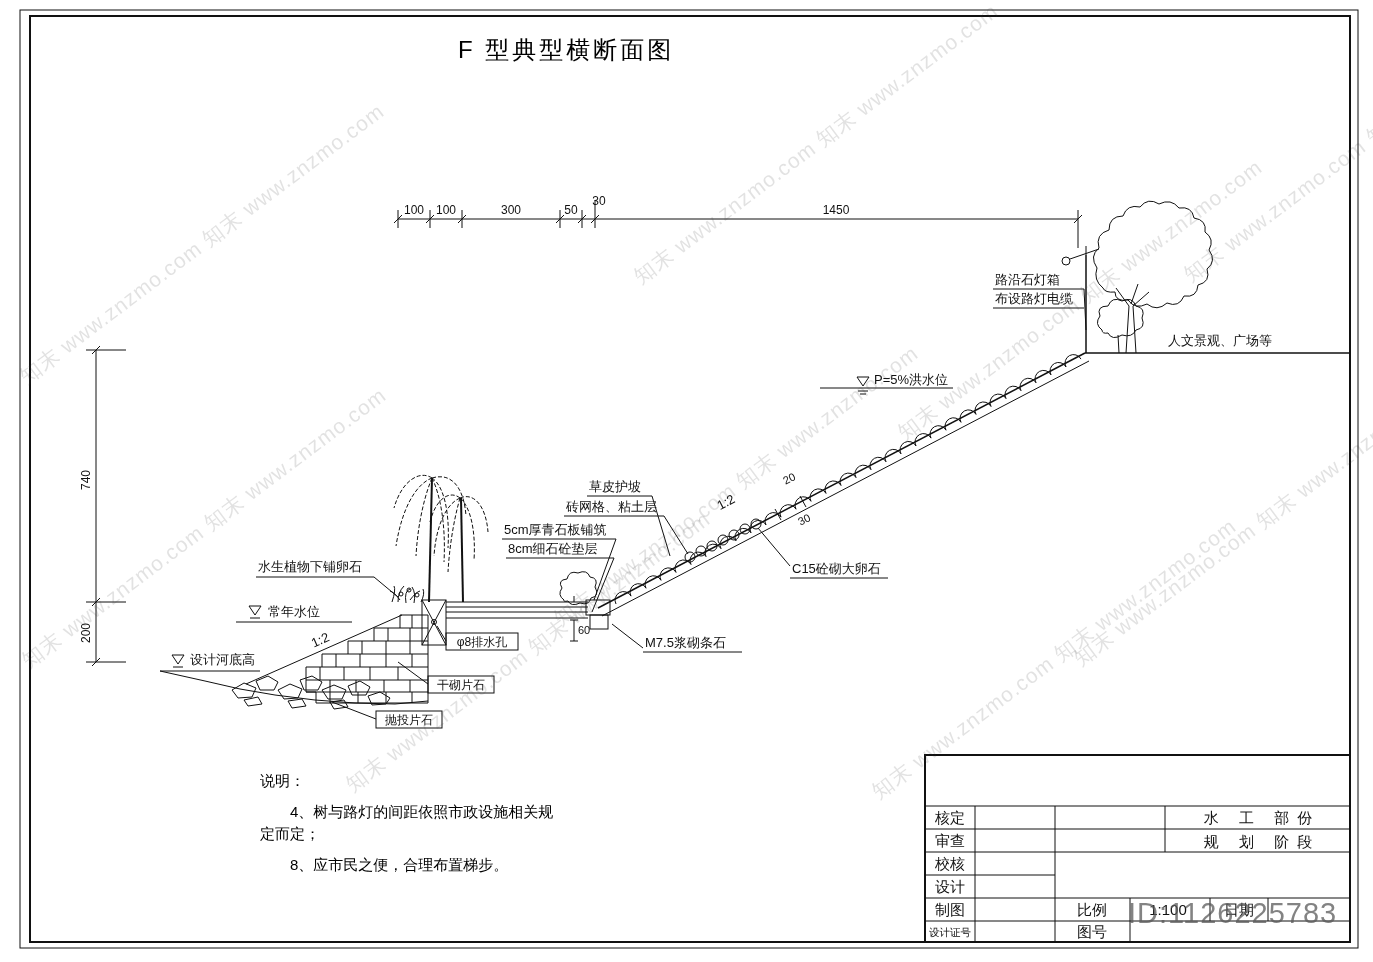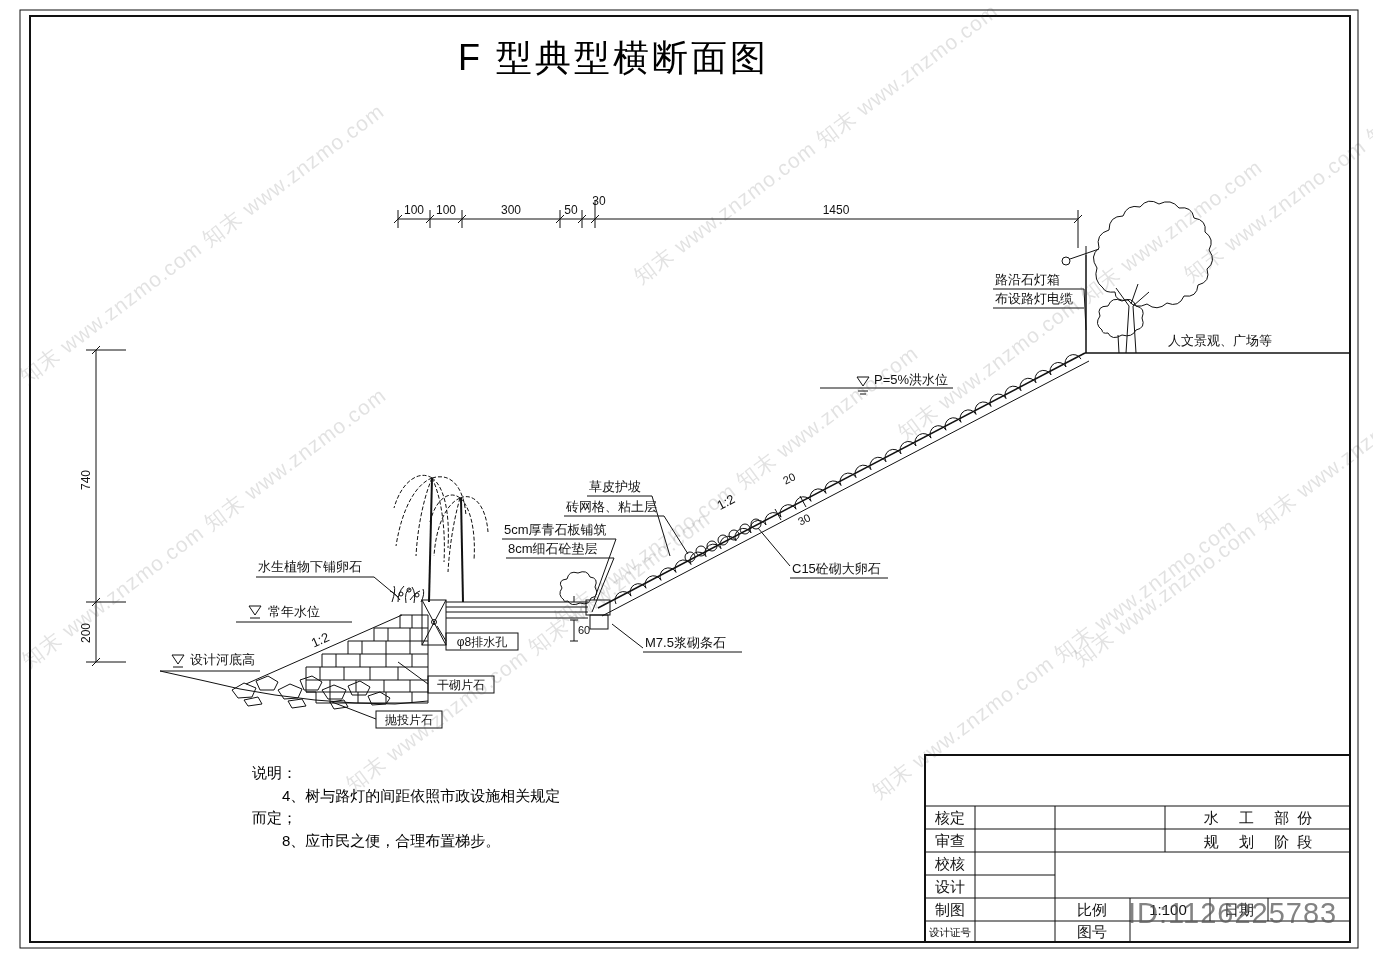--- a/index.html
+++ b/index.html
@@ -9,23 +9,23 @@
   svg text{fill:#111;font-family:"Liberation Sans","DejaVu Sans",sans-serif;}
   .ln{stroke:#111;fill:none;stroke-width:1;}
   .sw15{stroke-width:1.5;}
   .sw2{stroke-width:2;}
   .strand{stroke-dasharray:4 2;}
   .t10{font-size:10.5px;} .t11{font-size:11px;} .t12{font-size:12px;}
   .t13{font-size:13px;} .t15{font-size:15px;}
   .mid{text-anchor:middle;}
   .sp{letter-spacing:8px;}
   .hud{position:absolute;z-index:2;}
-  #page-title{left:458px;top:34px;font-size:36px;letter-spacing:3px;}
+  #page-title{left:458px;top:34px;font-size:24px;letter-spacing:3px;}
   #notes{left:252px;top:762px;width:322px;font-size:15px;line-height:1.5;}
-  #notes p{margin:0;text-indent:2em;}
+  #notes p{margin:8px;text-indent:2em;}
   #notes .nh{text-indent:0;}
   .wm{position:absolute;white-space:nowrap;color:rgba(60,60,60,0.15);font-size:21px;
       letter-spacing:1px;transform:rotate(-37deg);transform-origin:0 0;
       pointer-events:none;z-index:5;}
   #wm-logo{left:1178px;top:828px;font-size:60px;font-weight:bold;
       color:rgba(110,110,110,0.5);letter-spacing:4px;z-index:6;}
   #wm-logo sup{font-size:16px;}
   #wm-id{left:1128px;top:897px;font-size:29px;color:rgba(90,90,90,0.75);
       letter-spacing:1px;z-index:6;}
 </style>

